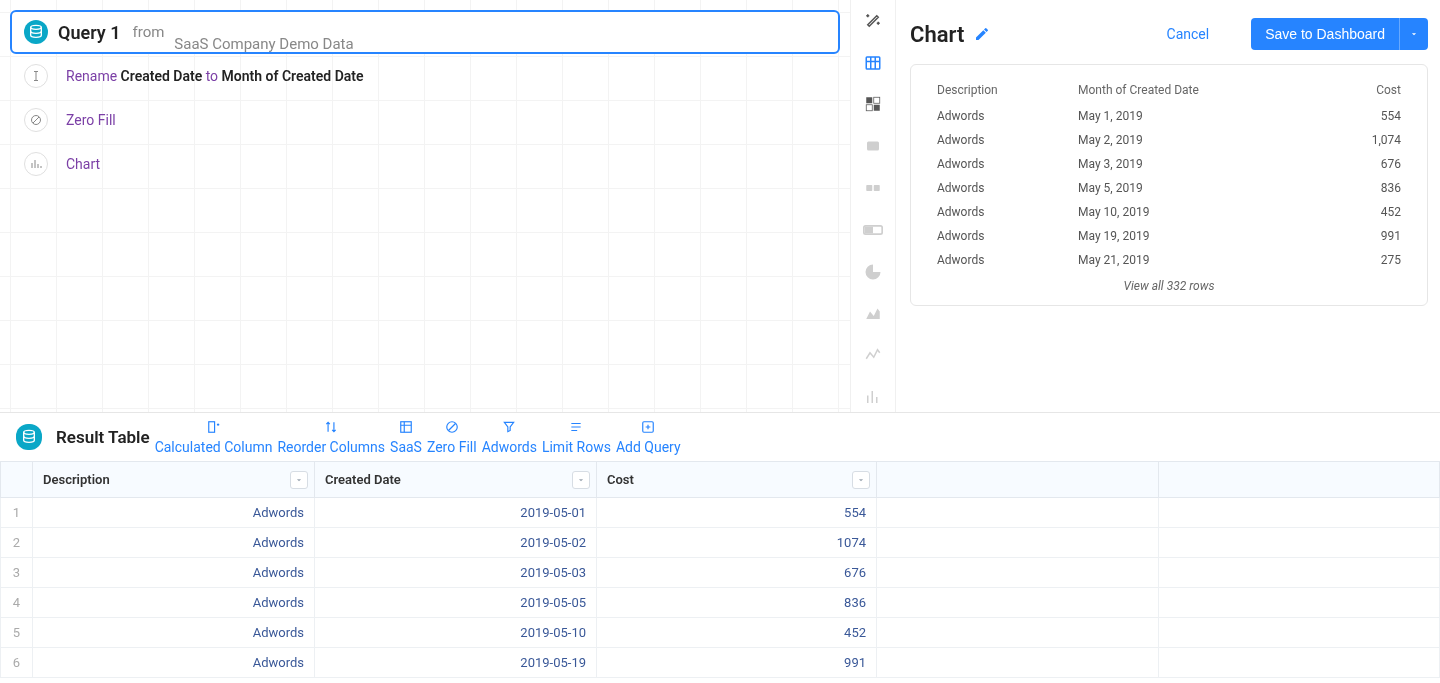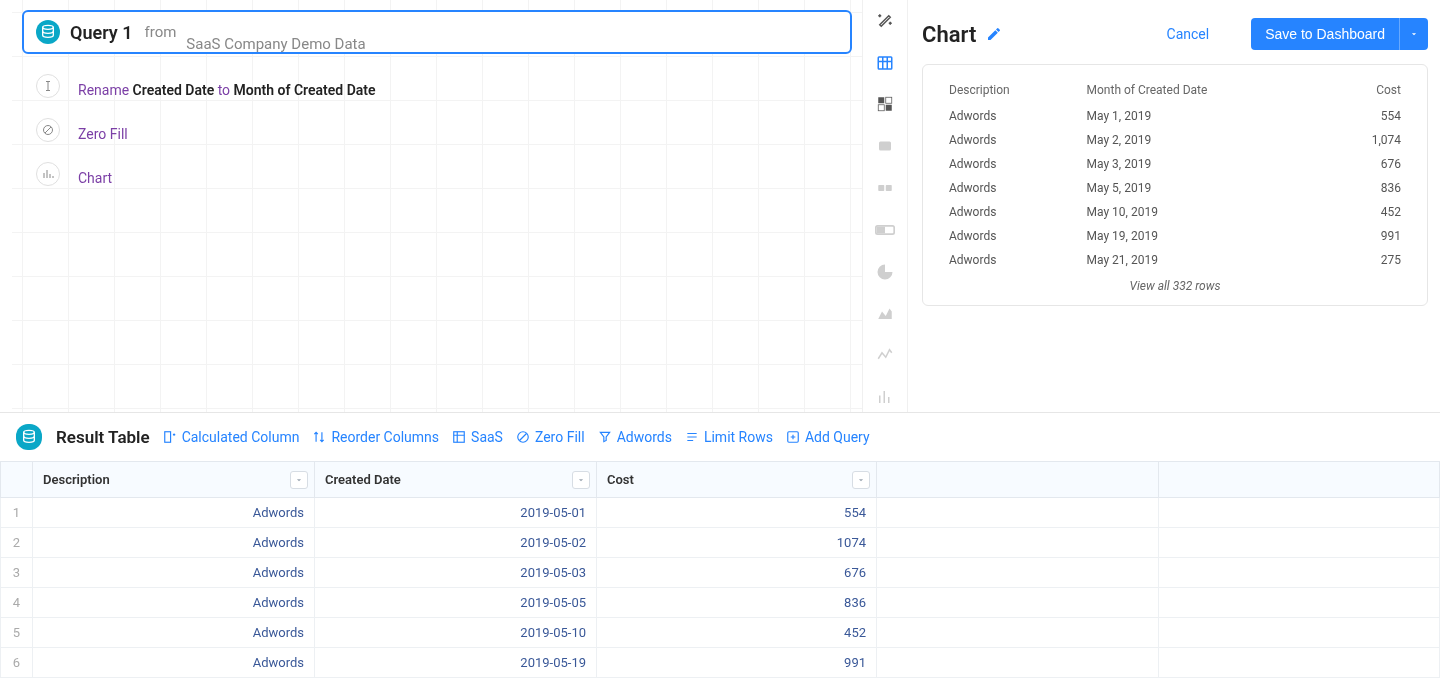--- a/index.html
+++ b/index.html
@@ -1,33 +1,33 @@
 <!DOCTYPE html>
 <html><head>
 <meta charset="utf-8">
 <style>
 * { box-sizing: border-box; margin: 0; padding: 0; }
 body { font-family: -apple-system, BlinkMacSystemFont, "Segoe UI", Roboto, Arial, sans-serif; font-size: 13px; color: #333; background: #fff; width: 1440px; height: 683px; overflow: hidden; }
 
 
-.upper { display: flex; height: 412px; padding-left: 12px; }
+.upper { display: flex; height: 412px; }
 .left-pane { width: 850px; position: relative; }
 .right-pane { flex: 1; display: flex; }
 
 
 .query-canvas { padding: 10px 10px 0 10px; height: 100%; background-image: linear-gradient(to right, #f3f3f3 1px, transparent 1px), linear-gradient(to bottom, #f3f3f3 1px, transparent 1px); background-size: 46px 44px; background-position: 10px 12px; }
 .query-header { border: 2px solid #2684ff; border-radius: 6px; background: #fff; display: flex; align-items: center; height: 44px; padding: 0 12px; gap: 10px; }
 .db-icon { width: 24px; height: 24px; border-radius: 12px; background: #0aa7c7; display: flex; align-items: center; justify-content: center; color: #fff; }
 .db-icon svg { width: 16px; height: 16px; }
 .query-name { font-size: 18px; font-weight: 600; color: #222; }
 .from-label { font-size: 15px; color: #888; margin-left: 2px; }
 .source-label { font-size: 15px; color: #888; margin-top: 24px; }
 
 .steps { margin-top: 0; }
-.step-row { display: flex; align-items: flex-end; height: 44px; padding-left: 14px; gap: 18px; }
+.step-row { display: flex; align-items: center; height: 44px; padding-left: 14px; gap: 18px; }
 .step-icon-wrap { width: 24px; height: 24px; border: 1px solid #e0e0e0; border-radius: 12px; background: #fff; display: flex; align-items: center; justify-content: center; color: #888; }
 .step-text { font-size: 14px; }
 .step-action { color: #7b3fa6; }
 .step-strong { color: #222; font-weight: 600; }
 
 
 .chart-strip { width: 46px; border-left: 1px solid #f0f0f0; border-right: 1px solid #f0f0f0; display: flex; flex-direction: column; align-items: center; padding-top: 6px; gap: 12px; }
 .strip-item { width: 30px; height: 30px; display: flex; align-items: center; justify-content: center; color: #cfcfcf; cursor: pointer; border-radius: 4px; }
 .strip-item.active { color: #2684ff; }
 
@@ -45,24 +45,24 @@
 
 .preview-card { border: 1px solid #e6e6e6; border-radius: 6px; padding: 12px 18px; }
 .preview-table { width: 100%; font-size: 12px; color: #555; }
 .preview-table th { text-align: left; font-weight: 400; color: #666; padding: 4px 6px 6px; }
 .preview-table th.num, .preview-table td.num { text-align: right; }
 .preview-table td { padding: 4px 6px; }
 .view-all { text-align: center; font-style: italic; color: #666; font-size: 12px; padding-top: 6px; }
 
 
 .result-section { border-top: 1px solid #e6e6e6; }
-.result-header { display: flex; align-items: center; height: 48px; padding: 0 16px; gap: 13px; }
+.result-header { display: flex; align-items: center; height: 48px; padding: 0 16px; gap: 5px; }
 .rt-title-wrap { display: flex; align-items: center; gap: 14px; }
 .rt-title { font-size: 17px; font-weight: 600; color: #222; }
-.rt-action { color: #2684ff; font-size: 14px; display: inline-flex; align-items: center; gap: 5px; cursor: pointer; }
+.rt-action { color: #2684ff; font-size: 14px; display: inline-flex; align-items: center; gap: 5px; cursor: pointer; flex-direction: column; }
 .rt-action svg { width: 14px; height: 14px; }
 
 .data-table { width: 100%; border-collapse: collapse; }
 .data-table th { background: #f7fbff; border: 1px solid #e3e8ee; font-weight: 600; font-size: 13px; text-align: left; padding: 10px 10px; position: relative; color: #333; }
 .data-table th .col-caret { position: absolute; right: 6px; top: 50%; transform: translateY(-50%); width: 18px; height: 18px; border: 1px solid #d7dde4; border-radius: 3px; display: flex; align-items: center; justify-content: center; color: #9aa4b0; cursor: pointer; background: #fff; }
 .data-table td { border: 1px solid #edf0f3; padding: 6px 10px; font-size: 13px; color: #3a5898; text-align: right; height: 30px; }
 .data-table td.rownum { color: #aaa; text-align: center; width: 32px; background: #fff; }
 .data-table th.rowhead { width: 32px; background: #f7fbff; }
 .col-desc { width: 282px; }
 .col-date { width: 282px; }

